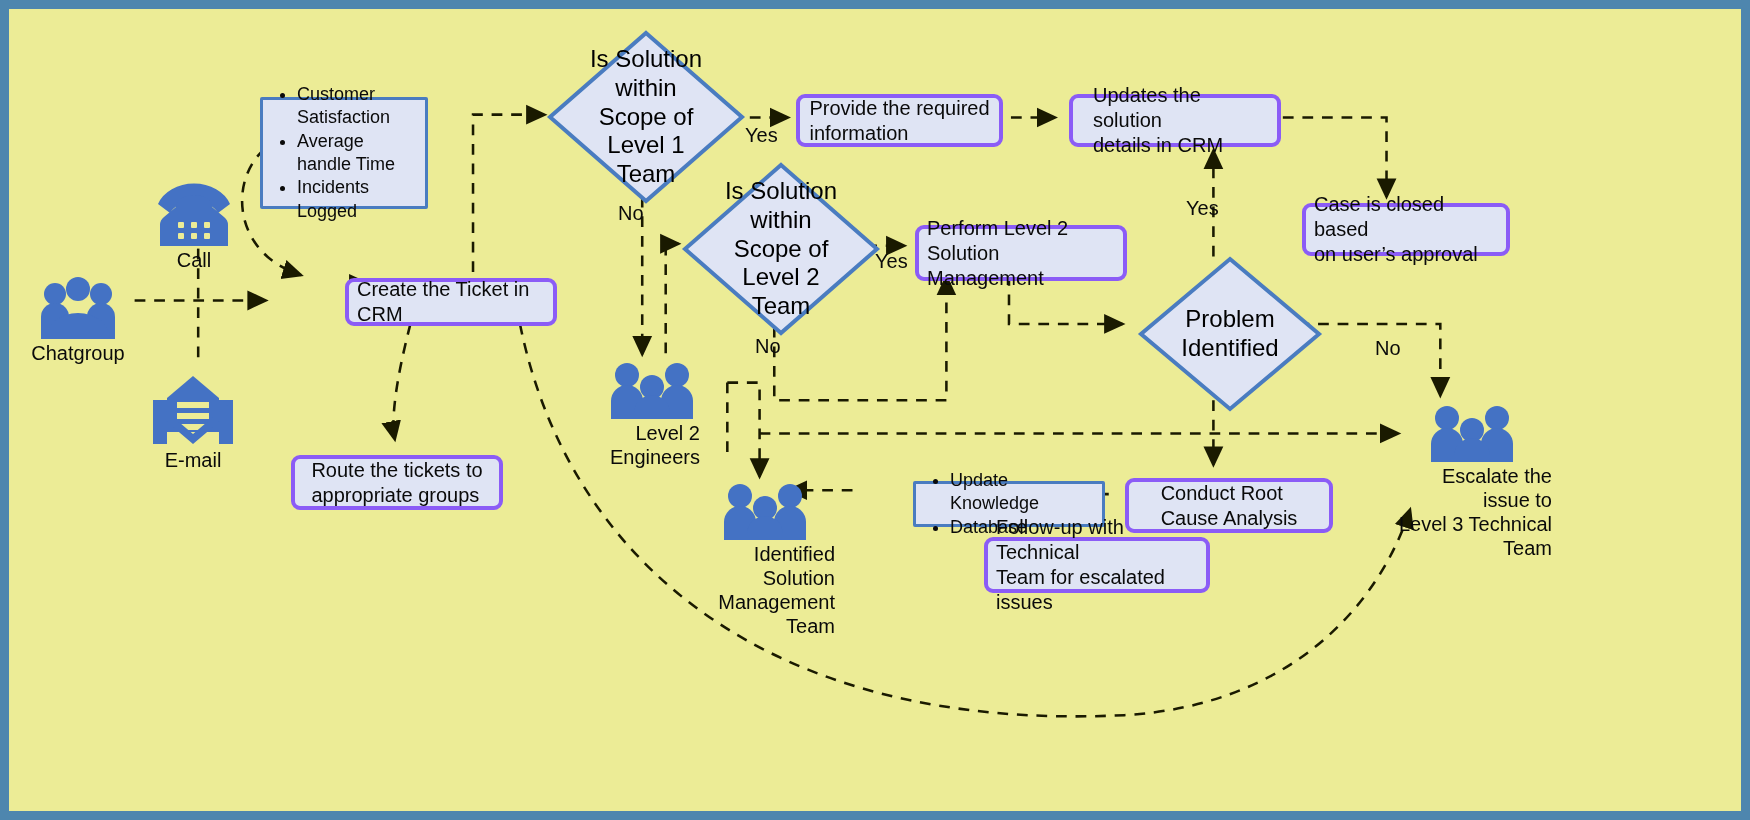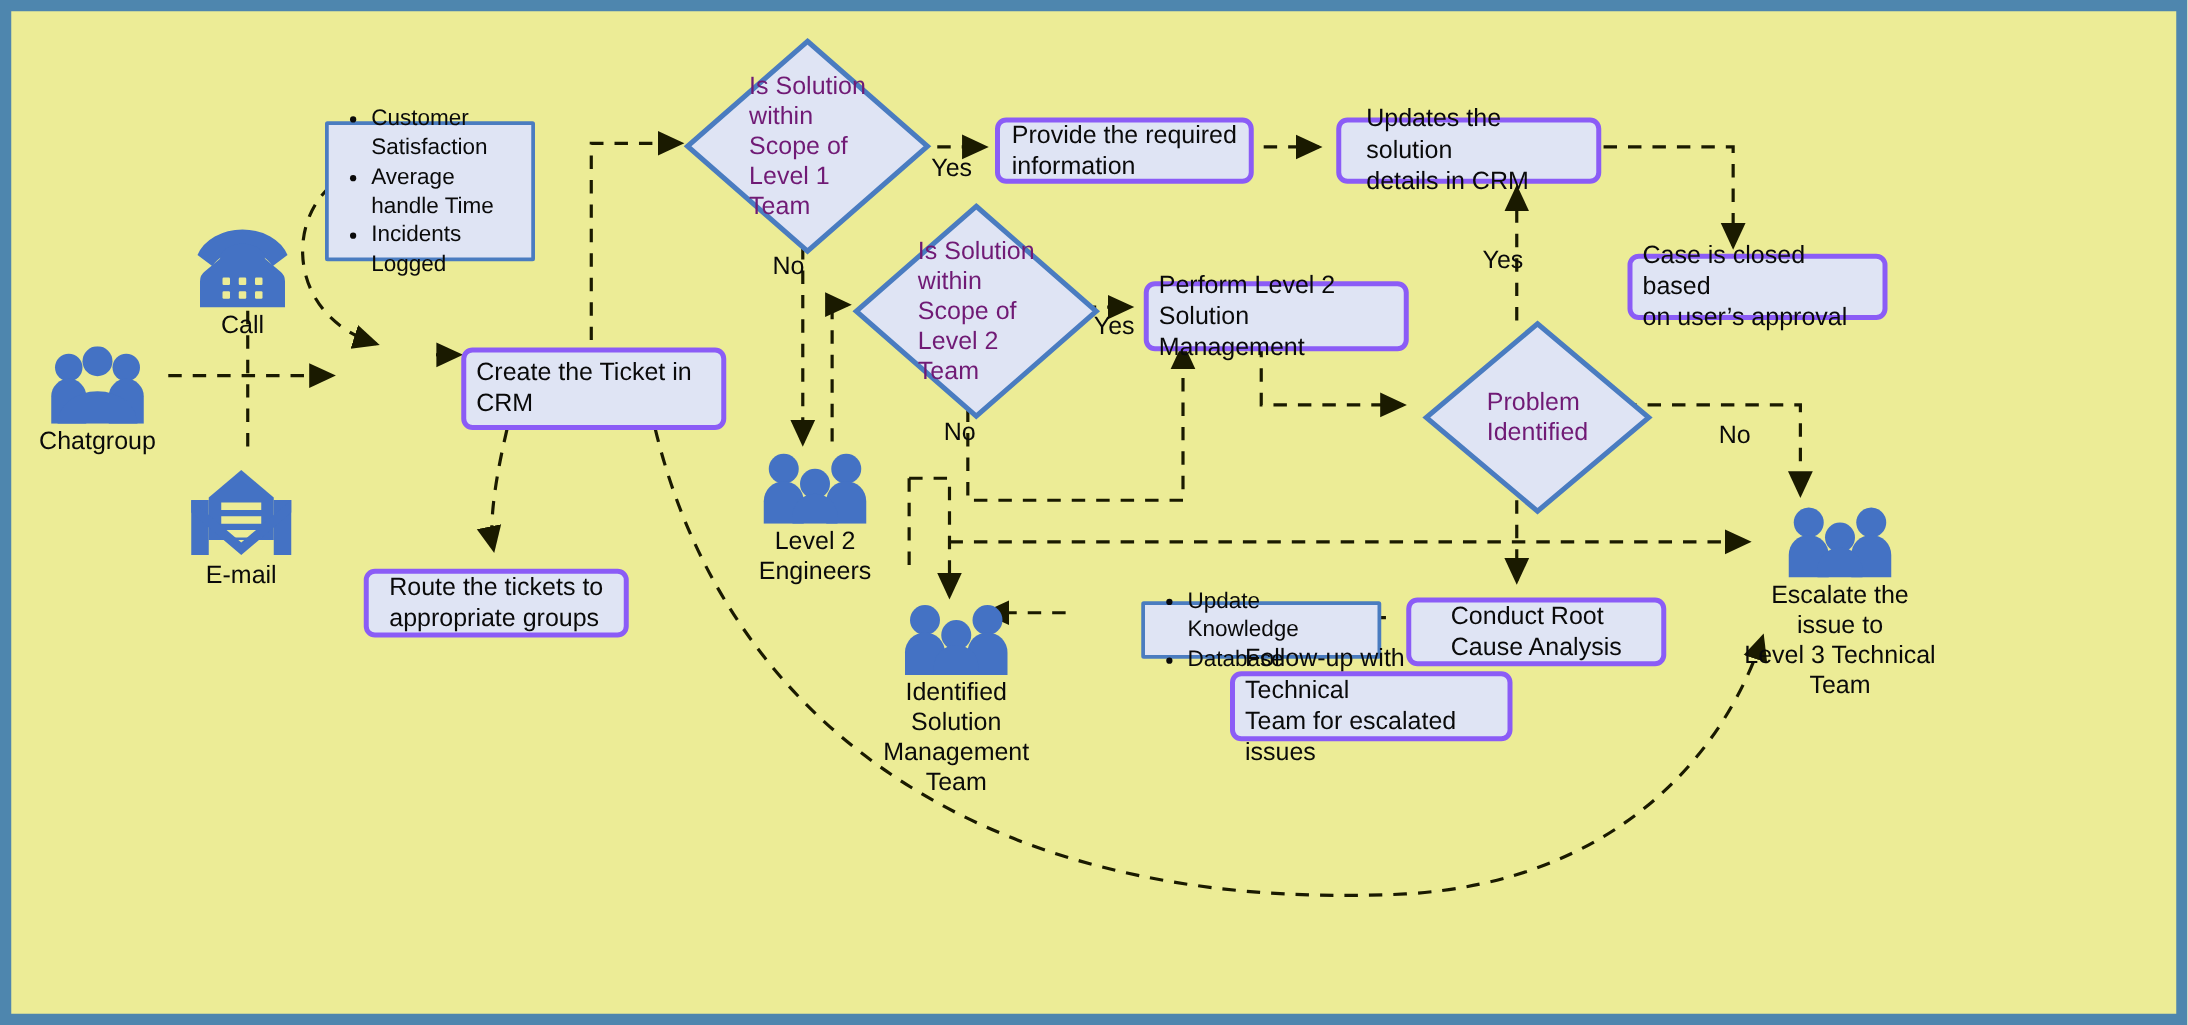--- a/index.html
+++ b/index.html
@@ -36,26 +36,26 @@
     display:flex;align-items:center;
   }
   .bbox ul{margin:0;padding-left:30px;}
   .bbox li{margin:0;padding:0;}
   
   .diamond{position:absolute;}
   .diamond svg{position:absolute;left:0;top:0;}
   .diamond .dtext{
     position:absolute;left:0;top:0;right:0;bottom:0;
     display:flex;align-items:center;justify-content:center;
-    font-size:20px;line-height:1.2;color:#701a75;
+    text-align:center;font-size:24px;line-height:1.2;color:#000000;
     white-space:pre-line;
   }
   
   .iconwrap{position:absolute;display:flex;flex-direction:column;align-items:center;}
-  .cap{margin-top:2px;text-align:center;font-size:20px;line-height:1.2;color:#0a0a0a;white-space:pre-line;}
+  .cap{margin-top:2px;text-align:right;font-size:20px;line-height:1.2;color:#0a0a0a;white-space:pre-line;}
   
   .elabel{position:absolute;font-size:20px;color:#0a0a0a;white-space:nowrap;}
   
   #links{position:absolute;left:0;top:0;width:100%;height:100%;pointer-events:none;}
 </style>
 </head>
 <body>
 
 <div id="canvas">
 
@@ -204,21 +204,21 @@
     </ul>
   </div>
 
   <div class="bbox" style="left:904px;top:472px;width:192px;height:46px;">
     <ul>
       <li>Update Knowledge</li>
       <li>Database</li>
     </ul>
   </div>
 
-  <div class="pbox" style="left:360px;top:269px;width:212px;height:66px;">Create the Ticket in CRM</div>
+  <div class="pbox" style="left:336px;top:269px;width:212px;height:48px;">Create the Ticket in CRM</div>
 
   <div class="pbox" style="left:282px;top:446px;width:212px;height:55px;white-space:pre-line;">Route the tickets to
 appropriate groups</div>
 
   <div class="pbox" style="left:787px;top:85px;width:207px;height:53px;white-space:pre-line;">Provide the required
 information</div>
 
   <div class="pbox" style="left:1060px;top:85px;width:212px;height:53px;white-space:pre-line;padding-left:20px;">Updates the solution
 details in CRM</div>
 

